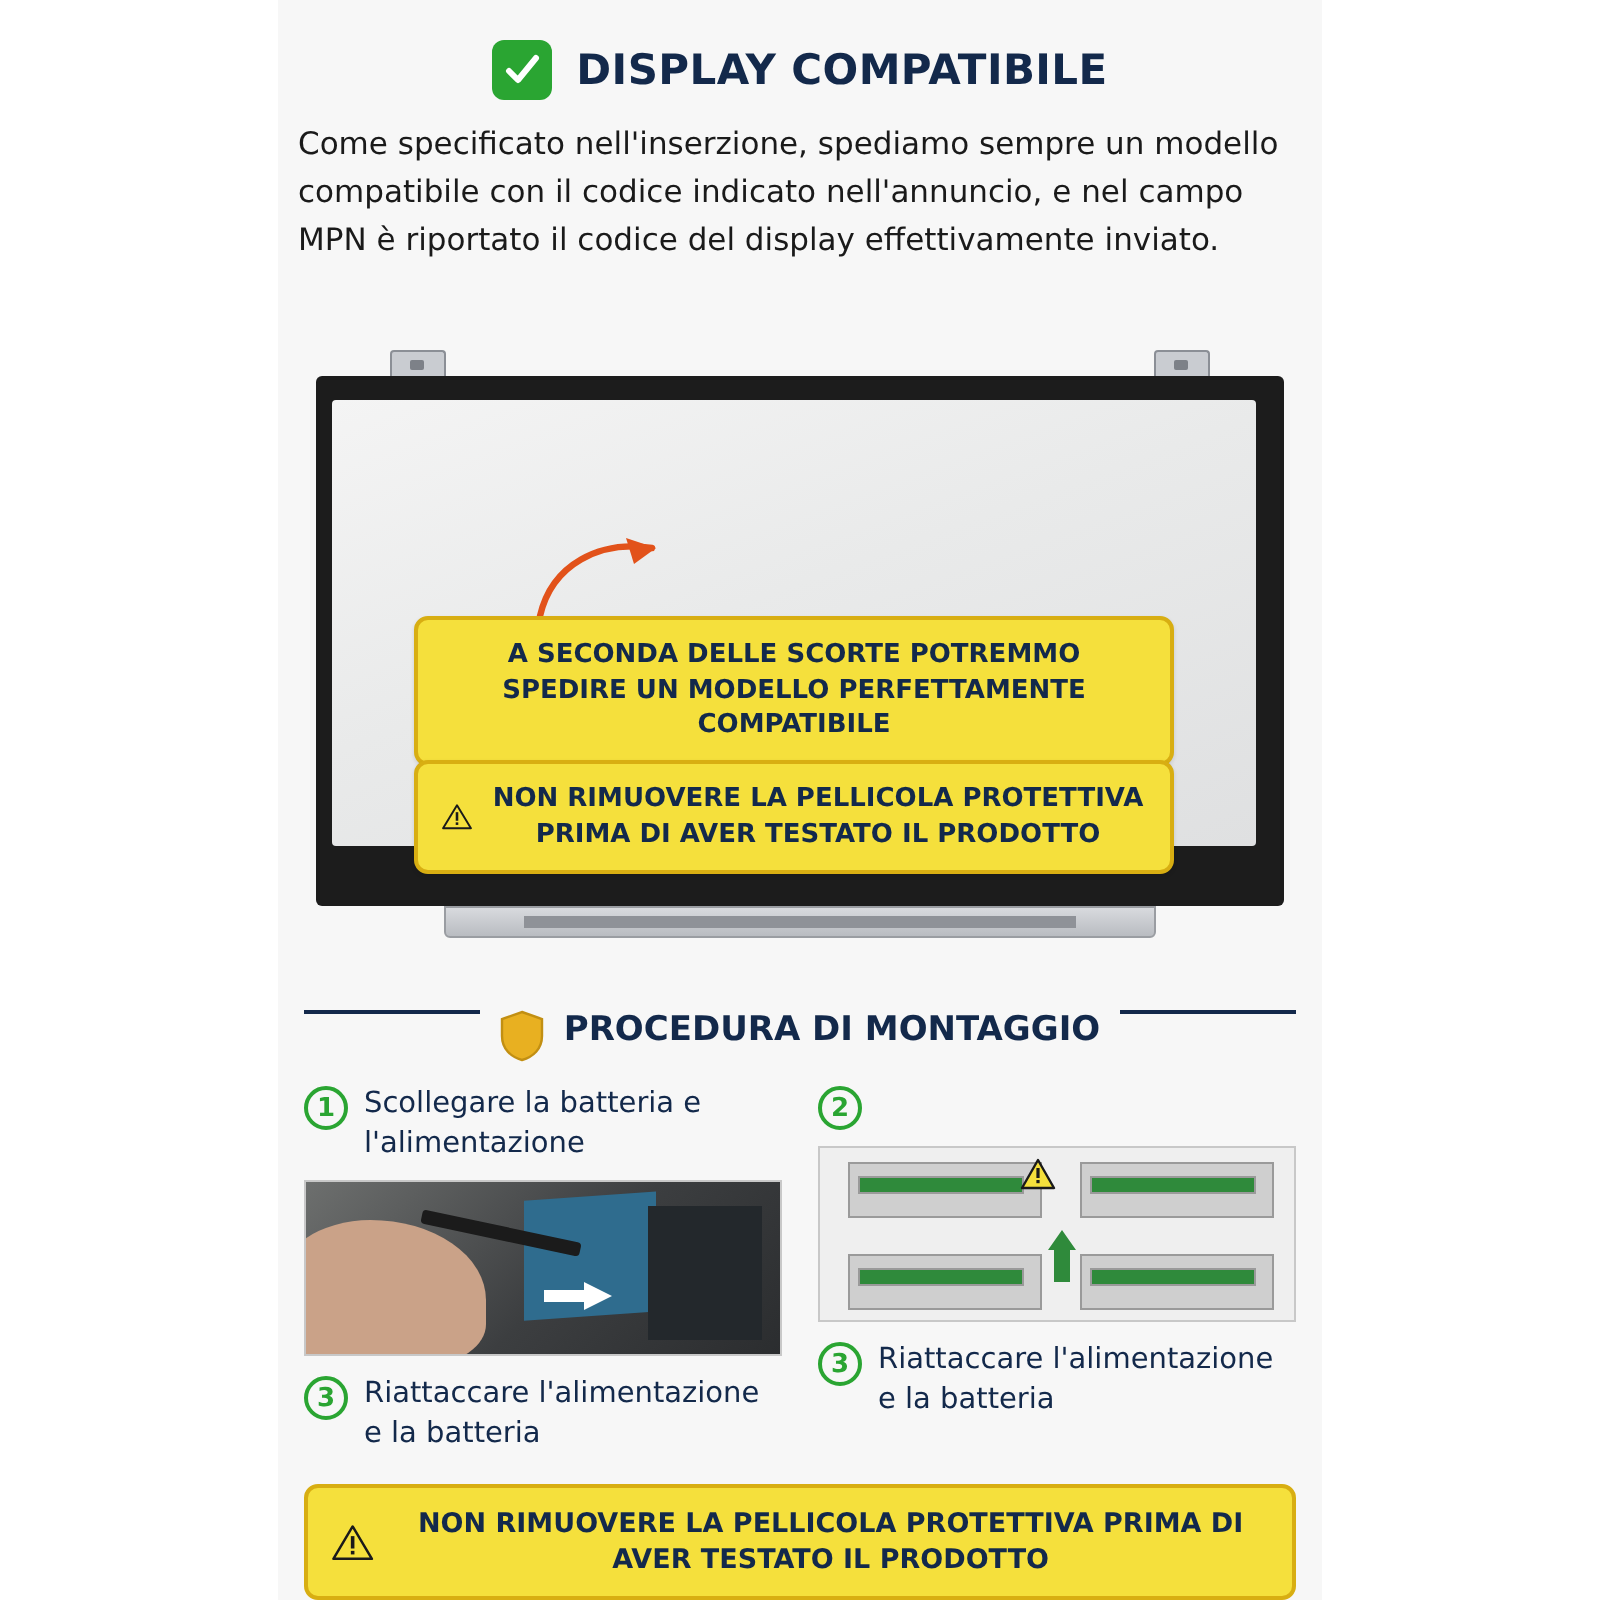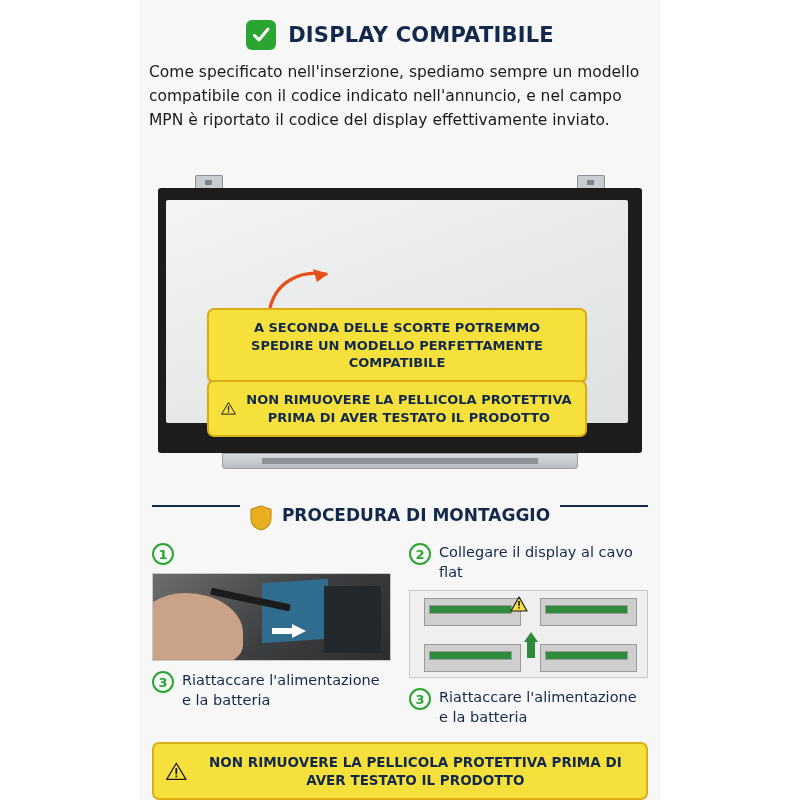--- a/index.html
+++ b/index.html
@@ -371,20 +371,21 @@
       </svg>
       <span class="proc-title">PROCEDURA DI MONTAGGIO</span>
       <div class="proc-rule"></div>
     </div>
 
     <div class="steps">
 
       <div class="step-col">
         <div class="step-line">
           <span class="badge">1</span>
+          <span class="step-text">Scollegare la batteria e l'alimentazione</span>
         </div>
 
         <div class="photo photo-1">
           <div class="pcb"></div>
           <div class="pcb-2"></div>
           <div class="hand"></div>
           <div class="driver"></div>
           <svg class="white-arrow" viewBox="0 0 34 14" aria-hidden="true">
             <path d="M0 4 H20 V0 L34 7 L20 14 V10 H0 Z" fill="#ffffff"></path>
           </svg>
@@ -392,21 +393,20 @@
 
         <div class="step-line">
           <span class="badge">3</span>
           <span class="step-text">Riattaccare l'alimentazione e la batteria</span>
         </div>
       </div>
 
       <div class="step-col">
         <div class="step-line">
           <span class="badge">2</span>
-          <span class="step-text">Collegare il display al cavo flat</span>
         </div>
 
         <div class="photo photo-2">
           <div class="conn" style="left:6%;top:8%;width:40%;height:30%;"></div>
           <div class="conn conn-green" style="left:8%;top:16%;width:34%;height:8%;"></div>
           <div class="conn" style="left:55%;top:8%;width:40%;height:30%;"></div>
           <div class="conn conn-green" style="left:57%;top:16%;width:34%;height:8%;"></div>
           <div class="conn" style="left:6%;top:62%;width:40%;height:30%;"></div>
           <div class="conn conn-green" style="left:8%;top:70%;width:34%;height:8%;"></div>
           <div class="conn" style="left:55%;top:62%;width:40%;height:30%;"></div>

